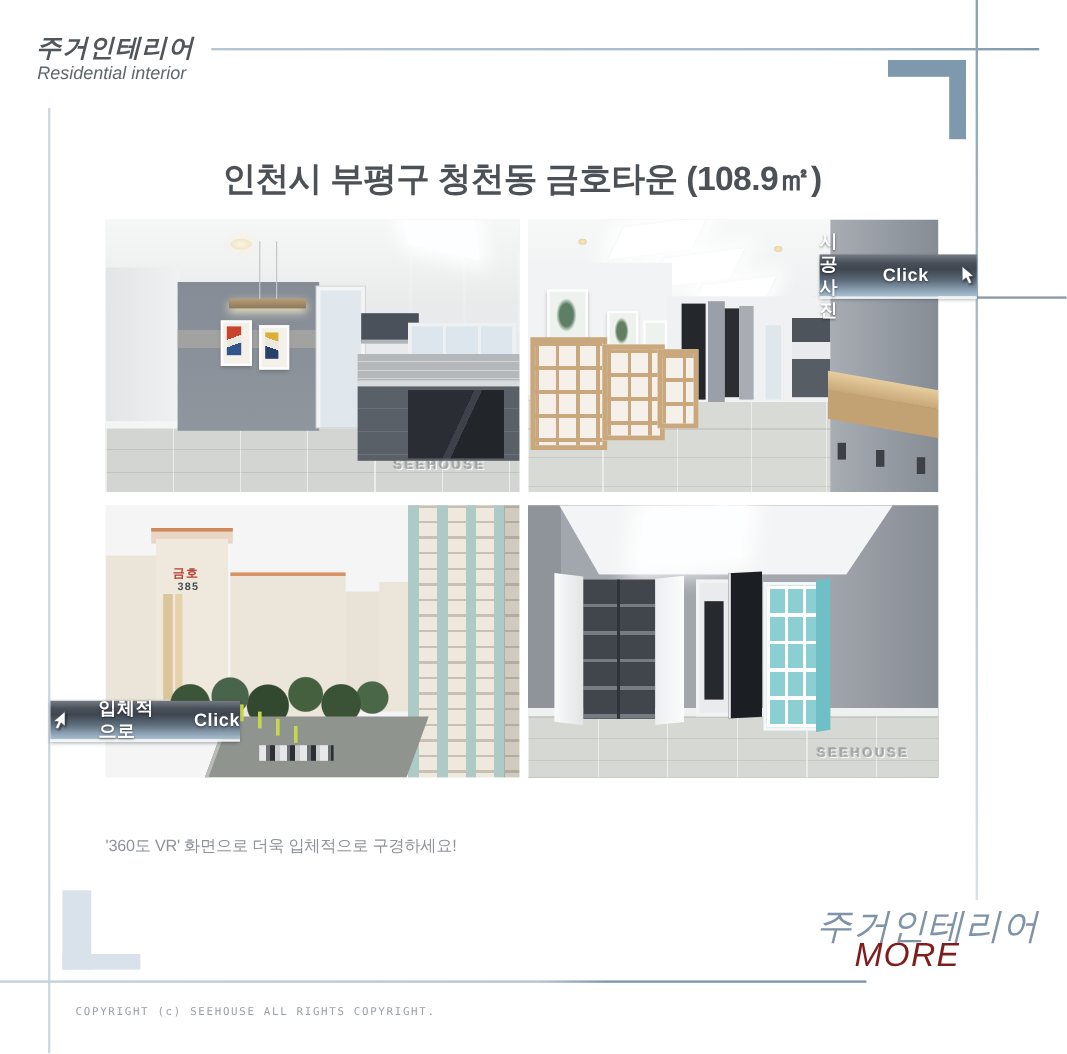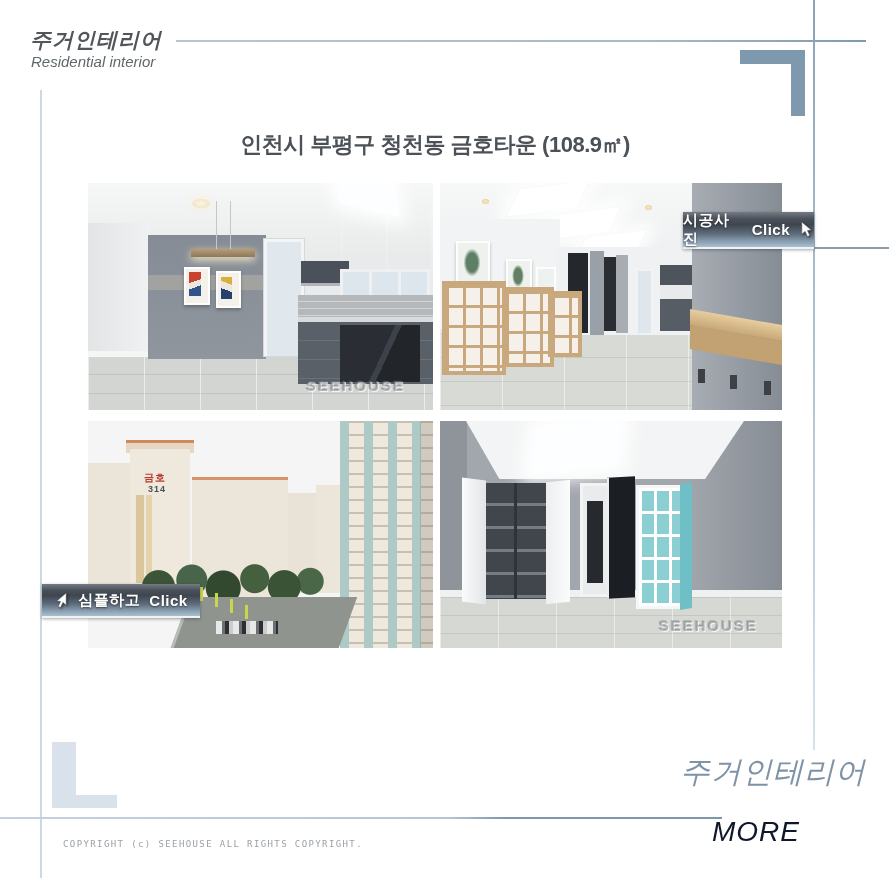--- a/index.html
+++ b/index.html
@@ -18,32 +18,32 @@
            background:linear-gradient(180deg,#8aa2b4 0%,#a9bfcd 40%,#d6e2ea 100%);}
   .h-right-short{left:814px;top:247px;width:75px;height:2px;background:#8e9ca6;}
   .corner-tr-h{left:740px;top:50px;width:65px;height:14px;background:#7e99ad;}
   .corner-tr-v{left:791px;top:50px;width:14px;height:66px;background:#7e99ad;}
   .corner-bl-v{left:52px;top:742px;width:24px;height:66px;background:#d9e2eb;}
   .corner-bl-h{left:52px;top:795px;width:65px;height:13px;background:#d9e2eb;}
   .h-bottom{left:0;top:817px;width:722px;height:2px;
             background:linear-gradient(90deg,#c6d1dc 0%,#b7c5d3 62%,#7e97ab 70%,#7e97ab 100%);}
 
   
-  .page-title{left:88px;top:130px;width:694px;text-align:center;font-size:22px;
+  .page-title{left:88px;top:130px;width:694px;text-align:center;font-size:28px;
               font-weight:bold;color:#4b5157;letter-spacing:-0.5px;white-space:nowrap;}
 
   
   .photo{position:absolute;overflow:hidden;background:#e9eaeb;}
   .photo *{position:absolute;}
   #p1{left:88px;top:183px;width:345px;height:227px;}
   #p2{left:440px;top:183px;width:342px;height:227px;}
   #p3{left:88px;top:421px;width:345px;height:227px;}
   #p4{left:440px;top:421px;width:342px;height:227px;}
 
-  .watermark{font-weight:bold;font-size:15px;letter-spacing:2px;
+  .watermark{font-weight:bold;font-size:11px;letter-spacing:2px;
              color:rgba(128,134,138,0.55);
              text-shadow:1px 1px 0 rgba(255,255,255,0.75),-1px -1px 0 rgba(70,74,78,0.25);margin-left:20px;}
 
   
   #p1 .ceiling{left:0;top:0;width:345px;height:72px;background:linear-gradient(180deg,#f6f7f7,#e9ebeb);}
   #p1 .led{left:248px;top:-8px;width:62px;height:34px;background:#fdfeff;border-radius:2px;
            transform:rotate(13deg) skewX(22deg);box-shadow:0 0 16px 7px rgba(255,255,255,0.95);}
   #p1 .downlight{left:104px;top:16px;width:18px;height:9px;border-radius:50%;
            background:radial-gradient(#fff6dc,#e5ddc6);box-shadow:0 0 7px rgba(255,240,200,0.9);}
   #p1 .floor{left:0;top:172px;width:345px;height:55px;background:#d3d5d2;
@@ -178,37 +178,37 @@
   #p4 .hall-dark{left:147px;top:80px;width:16px;height:82px;background:#26292e;}
   #p4 .door-black{left:167px;top:56px;width:26px;height:121px;background:#1b1e22;
       border-left:2px solid #eceef0;transform:skewY(-3deg);}
   #p4 .shelf-teal{left:196px;top:64px;width:44px;height:118px;background:#8ccfd3;border:3px solid #f5f6f7;
       background-image:repeating-linear-gradient(180deg,#ffffff 0 3px,transparent 3px 23px),
                        repeating-linear-gradient(90deg,#ffffff 0 3px,transparent 3px 15px);}
   #p4 .shelf-side{left:240px;top:62px;width:12px;height:126px;background:#6fc0c6;transform:skewY(-9deg);}
   #p4 .wm{right:24px;bottom:14px;}
 
   
-  .photo-btn{position:absolute;display:flex;align-items:center;justify-content:center;gap:9px;
+  .photo-btn{position:absolute;display:flex;align-items:center;justify-content:center;gap:25px;
       background:linear-gradient(180deg,#757b83 0%,#4a505a 20%,#3f4650 36%,#5d6b7a 62%,#8ba1b3 85%,#aabfcd 100%);
       border-bottom:2px solid #eef3f7;box-shadow:0 1px 3px rgba(30,34,40,0.4);cursor:pointer;}
   .photo-btn .lbl{color:#ffffff;font-size:15px;font-weight:bold;letter-spacing:0.5px;
       text-shadow:0 1px 2px rgba(0,0,0,0.5);}
   .btn-construction{left:683px;top:212px;width:131px;height:35px;}
   .btn-panorama{left:42px;top:584px;width:158px;height:32px;}
   .cursor-icon svg{display:block;filter:drop-shadow(1px 1px 1px rgba(0,0,0,0.55));}
 
   
   .desc{left:88px;top:692px;width:740px;font-size:13.5px;line-height:25px;color:#8d9399;
         letter-spacing:-0.2px;white-space:nowrap;}
 
   
   .foot-brand{right:23px;top:752px;font-size:30px;font-style:italic;color:#7e93a7;
               letter-spacing:1px;white-space:nowrap;}
-  .foot-more{right:89px;top:816px;font-size:28px;font-style:italic;color:#0f172a;letter-spacing:1px;}
+  .foot-more{right:89px;top:780px;font-size:28px;font-style:italic;color:#7f1d1d;letter-spacing:1px;}
   .copyright{left:63px;top:839px;font-size:9px;letter-spacing:1.4px;color:#9aa1a7;
              font-family:"DejaVu Sans Mono",monospace;}
 </style>
 </head>
 <body>
 
 <div class="page">
 
   <div class="abs brand-ko">주거인테리어</div>
   <div class="abs brand-en">Residential interior</div>
@@ -287,21 +287,21 @@
     <div class="leg l3"></div>
   </div>
 
   <div class="photo" id="p3">
     <div class="bB bstripes"></div>
     <div class="roofA"></div>
     <div class="bA bstripes"></div>
     <div class="bandA1"></div>
     <div class="bandA2"></div>
     <div class="sign-brand">금호</div>
-    <div class="sign-num">314</div>
+    <div class="sign-num">385</div>
     <div class="bC bstripes"></div>
     <div class="bD bstripes"></div>
     <div class="bE bstripes"></div>
     <div class="fg"></div>
     <div class="fg-shade"></div>
     <div class="trees"></div>
     <div class="road"></div>
     <div class="cars"></div>
     <div class="pole po1"></div>
     <div class="pole po2"></div>
@@ -334,25 +334,26 @@
       </svg>
     </span>
   </div>
 
   <div class="photo-btn btn-panorama">
     <span class="cursor-icon">
       <svg width="15" height="17" viewBox="0 0 16 18">
         <path d="M3 1 L3 14 L6.5 11 L9 16.5 L11.5 15.3 L9 10 L13 9.5 Z" fill="#ffffff" stroke="#555b63" stroke-width="0.6" transform="scale(-1,1) translate(-16,0)"></path>
       </svg>
     </span>
-    <span class="lbl">심플하고</span>
+    <span class="lbl">입체적으로</span>
     <span class="lbl">Click</span>
   </div>
 
   <div class="abs desc">
+    <div>'360도 VR' 화면으로 더욱 입체적으로 구경하세요!</div>
   </div>
 
   <div class="abs corner-bl-v"></div>
   <div class="abs corner-bl-h"></div>
   <div class="abs h-bottom"></div>
   <div class="abs foot-brand">주거인테리어</div>
   <div class="abs foot-more">MORE</div>
   <div class="abs copyright">COPYRIGHT (c) SEEHOUSE ALL RIGHTS COPYRIGHT.</div>
 
 </div>

